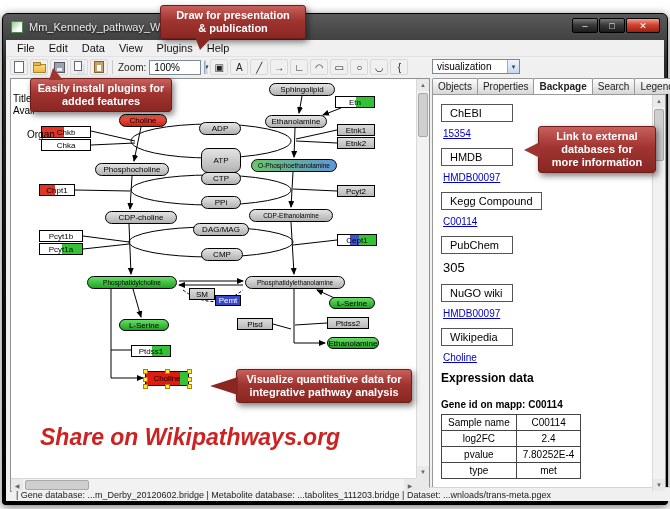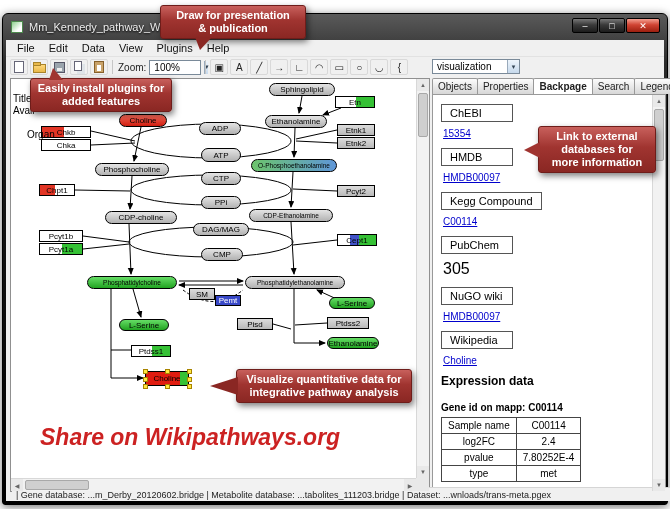--- a/index.html
+++ b/index.html
@@ -88,21 +88,21 @@
   #rightpanel{position:absolute;left:426px;top:38px;width:234px;height:414px;}
   #tabs{position:absolute;left:0;top:0;height:16px;display:flex;}
   .tab{font-size:10px;padding:2px 5px 0;background:linear-gradient(#fcfcfc,#d7d7d7);
        border:1px solid #999;border-bottom:none;border-radius:2px 2px 0 0;margin-right:-1px;color:#222;}
   .tab.active{background:#fff;font-weight:bold;}
   #bp-wrap{position:absolute;left:0;top:16px;right:0;bottom:0;background:#fff;border:1px solid #999;overflow:hidden;}
   #bp-inner{position:absolute;left:8px;top:8px;right:16px;}
   .bp-sec{margin-bottom:8px;}
   .bp-head{display:inline-block;border:1px solid #555;background:#fff;padding:2px 8px;font-size:11px;min-width:72px;}
   .bp-link{color:#0000cc;text-decoration:underline;font-size:10px;margin:6px 0 0 2px;cursor:pointer;}
-  .bp-val{font-size:16px;margin:6px 0 3px 2px;color:#000;}
+  .bp-val{font-size:13px;margin:6px 0 3px 2px;color:#000;}
   #exp-title{font-size:12px;font-weight:bold;margin:4px 0 0 0;}
   #gene-id{font-size:10px;font-weight:bold;margin:14px 0 4px 0;}
   #exp-tbl{border-collapse:collapse;margin-top:2px;}
   #exp-tbl td{border:1px solid #444;font-size:10px;padding:2px 6px;text-align:center;min-width:58px;}
 
   
   #statusbar{position:absolute;left:6px;bottom:0;width:100%;height:14px;background:#f0f0f0;
              border-top:1px solid #d5d5d5;font-size:9px;color:#222;display:flex;align-items:center;
              padding-left:4px;white-space:nowrap;overflow:hidden;}
 
@@ -251,21 +251,21 @@
             </div>
             <div class="node gene" style="left: 326px; top: 58px; width: 38px; height: 12px;">
               <span class="nlabel">Etnk2</span>
             </div>
             <div class="node gene-redL" style="left: 30px; top: 47px; width: 50px; height: 12px;">
               <span class="nlabel">Chkb</span>
             </div>
             <div class="node gene-white" style="left: 30px; top: 60px; width: 50px; height: 12px;">
               <span class="nlabel">Chka</span>
             </div>
-            <div class="node met" style="left: 190px; top: 69px; width: 40px; height: 14px;">
+            <div class="node met" style="left: 190px; top: 69px; width: 40px; height: 25px;">
               <span class="nlabel">ATP</span>
             </div>
             <div class="node met" style="left: 84px; top: 84px; width: 74px; height: 13px;">
               <span class="nlabel">Phosphocholine</span>
             </div>
             <div class="node met-teal" style="left: 240px; top: 80px; width: 86px; height: 13px;">
               <span class="nlabel" style="font-size: 6.5px;">O-Phosphoethanolamine</span>
             </div>
             <div class="node met" style="left: 190px; top: 93px; width: 40px; height: 13px;">
               <span class="nlabel">CTP</span>

